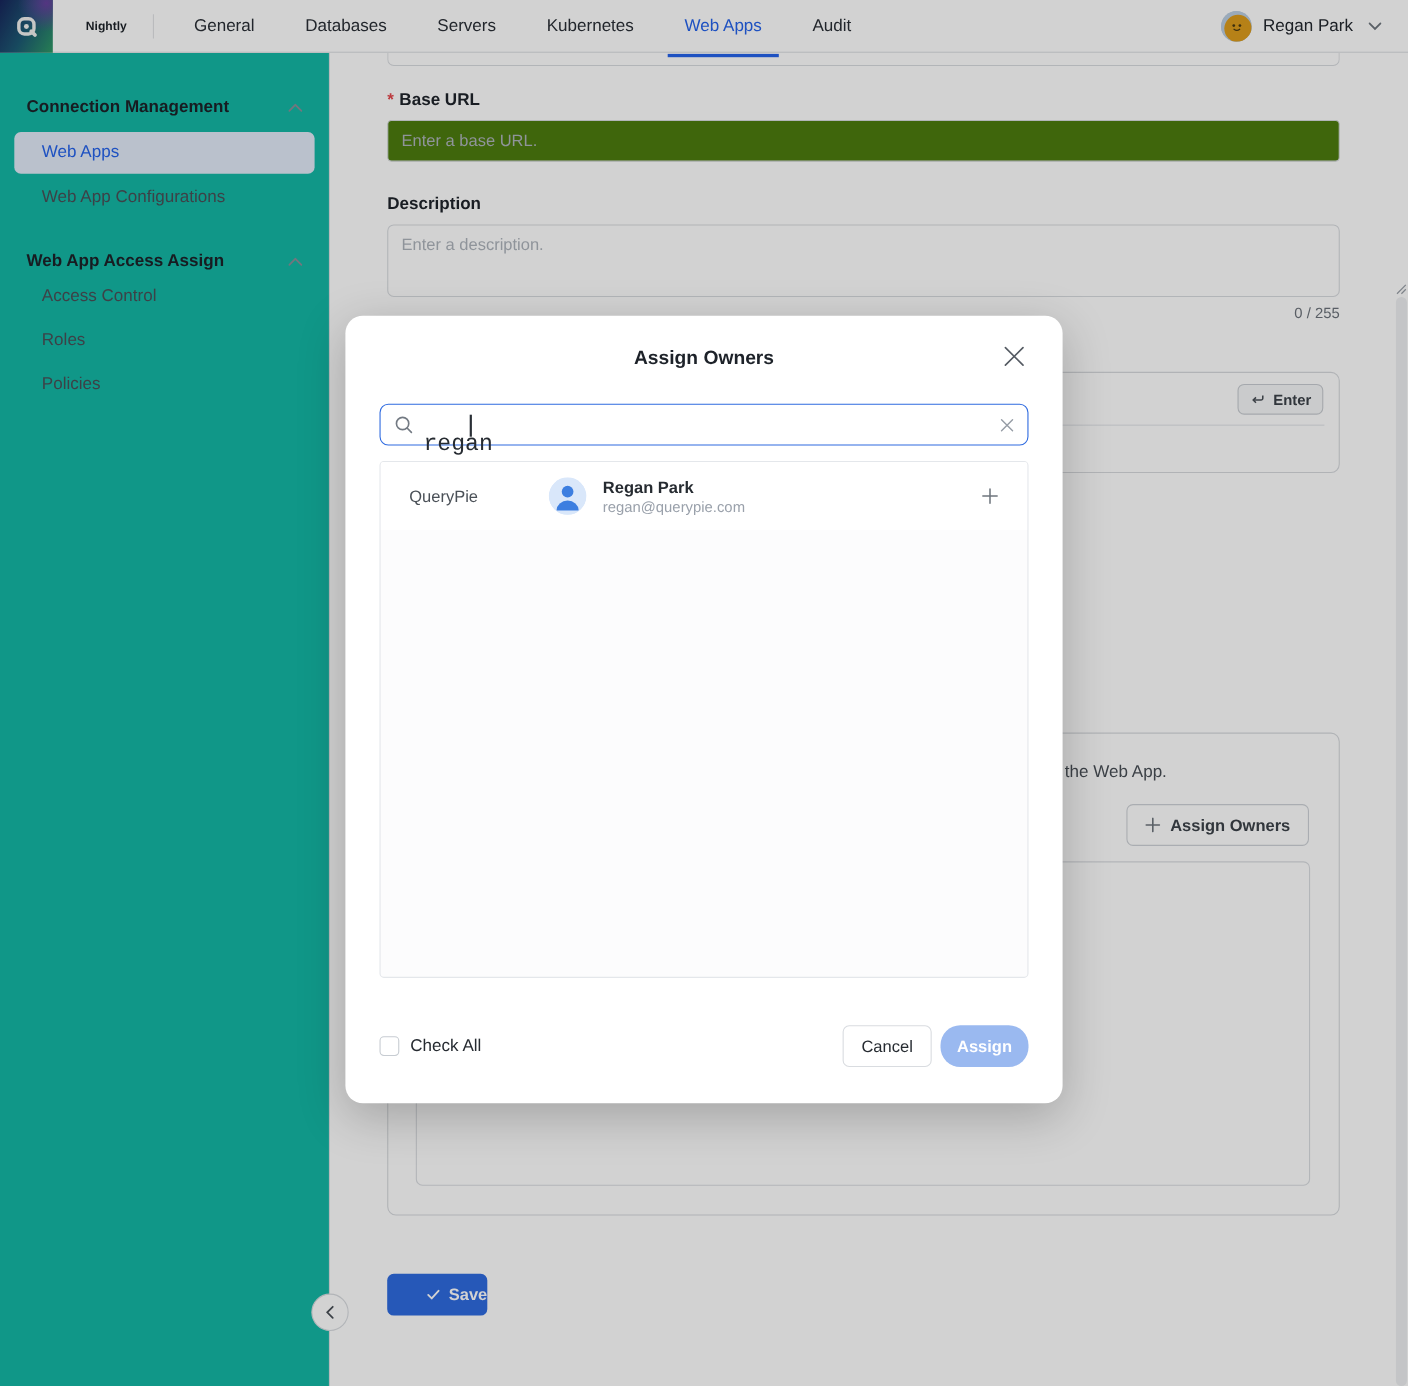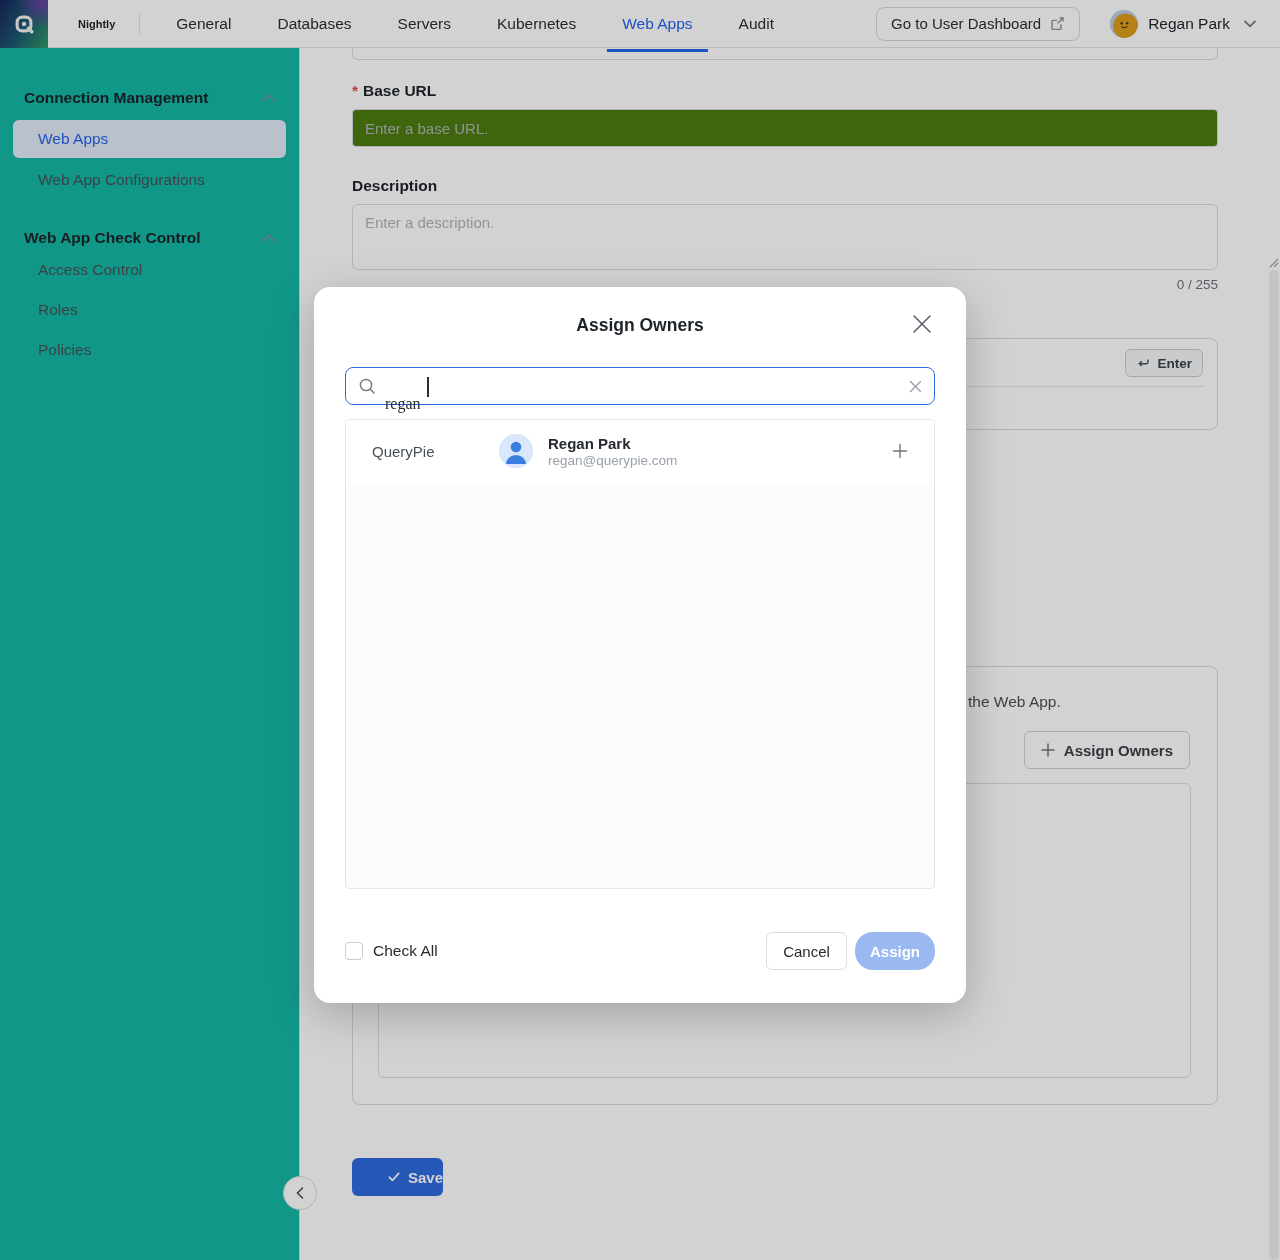--- a/index.html
+++ b/index.html
@@ -101,22 +101,22 @@
   .modal { position:absolute; left:314px; top:287px; width:652px; height:716px;
     background:#fff; border-radius:16px; z-index:100; padding:0 31px;
     box-shadow:0 12px 44px rgba(0,0,0,0.22); }
   .modal-title { margin-top:28px; text-align:center; font-size:17.5px; font-weight:700;
     color:#1d2229; }
   .modal-close { position:absolute; top:26px; right:33px; width:22px; height:22px;
     cursor:pointer; display:flex; align-items:center; justify-content:center; }
   .modal-search { position:relative; margin-top:31px; height:38px;
     border:1.5px solid #2f6be0; border-radius:8px; background:#fff;
     display:flex; align-items:center; padding:0 12px; gap:9px; }
-  .modal-search input { flex:1; border:none; outline:none; font-size:16px;
-    font-family:Liberation Serif, serif; color:#262b31; background:transparent;margin-top:36px; }
+  .modal-search input { flex:1; border:none; outline:none; font-size:21px;
+    font-family:Liberation Mono, monospace; color:#262b31; background:transparent;margin-top:36px; }
   .caret-bar { position:absolute; left:81px; top:9px; width:1.5px; height:20px; background:#2a2f36; }
   .clear-btn { cursor:pointer; display:flex; }
   .modal-list { margin-top:14px; height:470px; border:1px solid #e4e7eb; border-radius:4px;
     background:#fcfcfd; overflow:hidden; }
   .result-row { height:62px; background:#fff; display:flex; align-items:center;
     padding:0 26px; cursor:pointer; }
   .group-label { flex:0 0 127px; font-size:15px; color:#4a5057; }
   .row-avatar { width:34px; height:34px; border-radius:50%; background:#d9e7fa; overflow:hidden; }
   .user-info { margin-left:15px; display:flex; flex-direction:column; gap:1px; }
   .user-info .name { font-size:15px; font-weight:600; color:#262b31; }
@@ -148,28 +148,20 @@
   <div class="nav-divider"></div>
   <div class="nav-links">
     <div class="nav-item">General</div>
     <div class="nav-item">Databases</div>
     <div class="nav-item">Servers</div>
     <div class="nav-item">Kubernetes</div>
     <div class="nav-item active">Web Apps</div>
     <div class="nav-item">Audit</div>
   </div>
   <div class="nav-right">
-    <button class="dash-btn">
-      <span>Go to User Dashboard</span>
-      <svg width="15" height="15" viewBox="0 0 15 15" fill="none">
-        <path d="M11 8.2v4a1.2 1.2 0 0 1-1.2 1.2H3.2A1.2 1.2 0 0 1 2 12.2V5.6a1.2 1.2 0 0 1 1.2-1.2H7" stroke="#8b929b" stroke-width="1.4"></path>
-        <path d="M9.6 2h3.4v3.4" stroke="#8b929b" stroke-width="1.4"></path>
-        <path d="M13 2 7.6 7.4" stroke="#8b929b" stroke-width="1.4"></path>
-      </svg>
-    </button>
     <div class="user-chip">
       <div class="avatar">
         <svg width="28" height="28" viewBox="0 0 28 28">
           <circle cx="14" cy="14" r="14" fill="#bccfe2"></circle>
           <circle cx="15.5" cy="16" r="12.5" fill="#dd9d1d"></circle>
           <circle cx="11.6" cy="13.2" r="1.25" fill="#4a3a12"></circle>
           <circle cx="17.2" cy="13.2" r="1.25" fill="#4a3a12"></circle>
           <path d="M11.8 16.6q2.6 2.1 5.2 0" fill="none" stroke="#4a3a12" stroke-width="1.1" stroke-linecap="round"></path>
         </svg>
       </div>
@@ -185,21 +177,21 @@
   <div class="side-header">
     <span>Connection Management</span>
     <svg width="13" height="8" viewBox="0 0 13 8" fill="none">
       <path d="M1 6.8 6.5 1.3 12 6.8" stroke="#8a9099" stroke-width="1.6" stroke-linecap="round"></path>
     </svg>
   </div>
   <div class="side-item active">Web Apps</div>
   <div class="side-item">Web App Configurations</div>
   <div class="side-gap"></div>
   <div class="side-header">
-    <span>Web App Check Control</span>
+    <span>Web App Access Assign</span>
     <svg width="13" height="8" viewBox="0 0 13 8" fill="none">
       <path d="M1 6.8 6.5 1.3 12 6.8" stroke="#8a9099" stroke-width="1.6" stroke-linecap="round"></path>
     </svg>
   </div>
   <div class="side-item">Access Control</div>
   <div class="side-item">Roles</div>
   <div class="side-item">Policies</div>
 </div>
 
 <div class="main">

